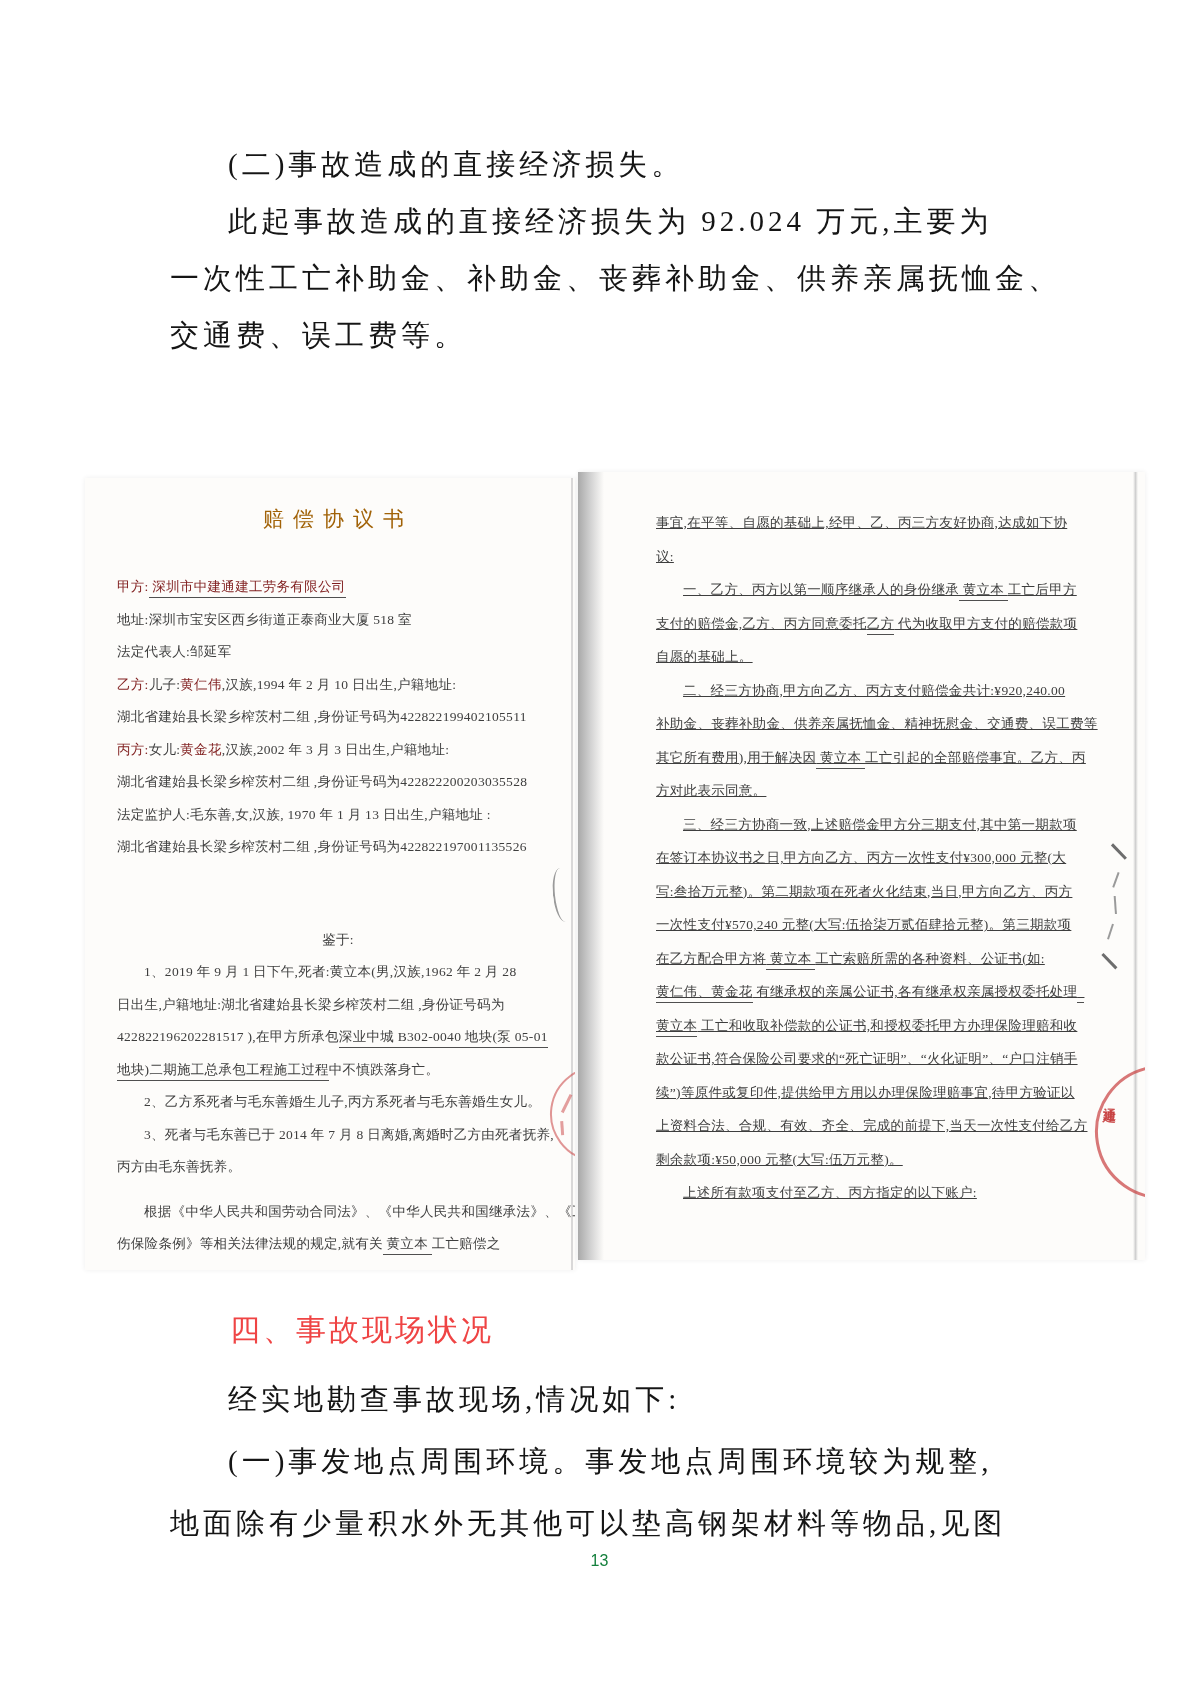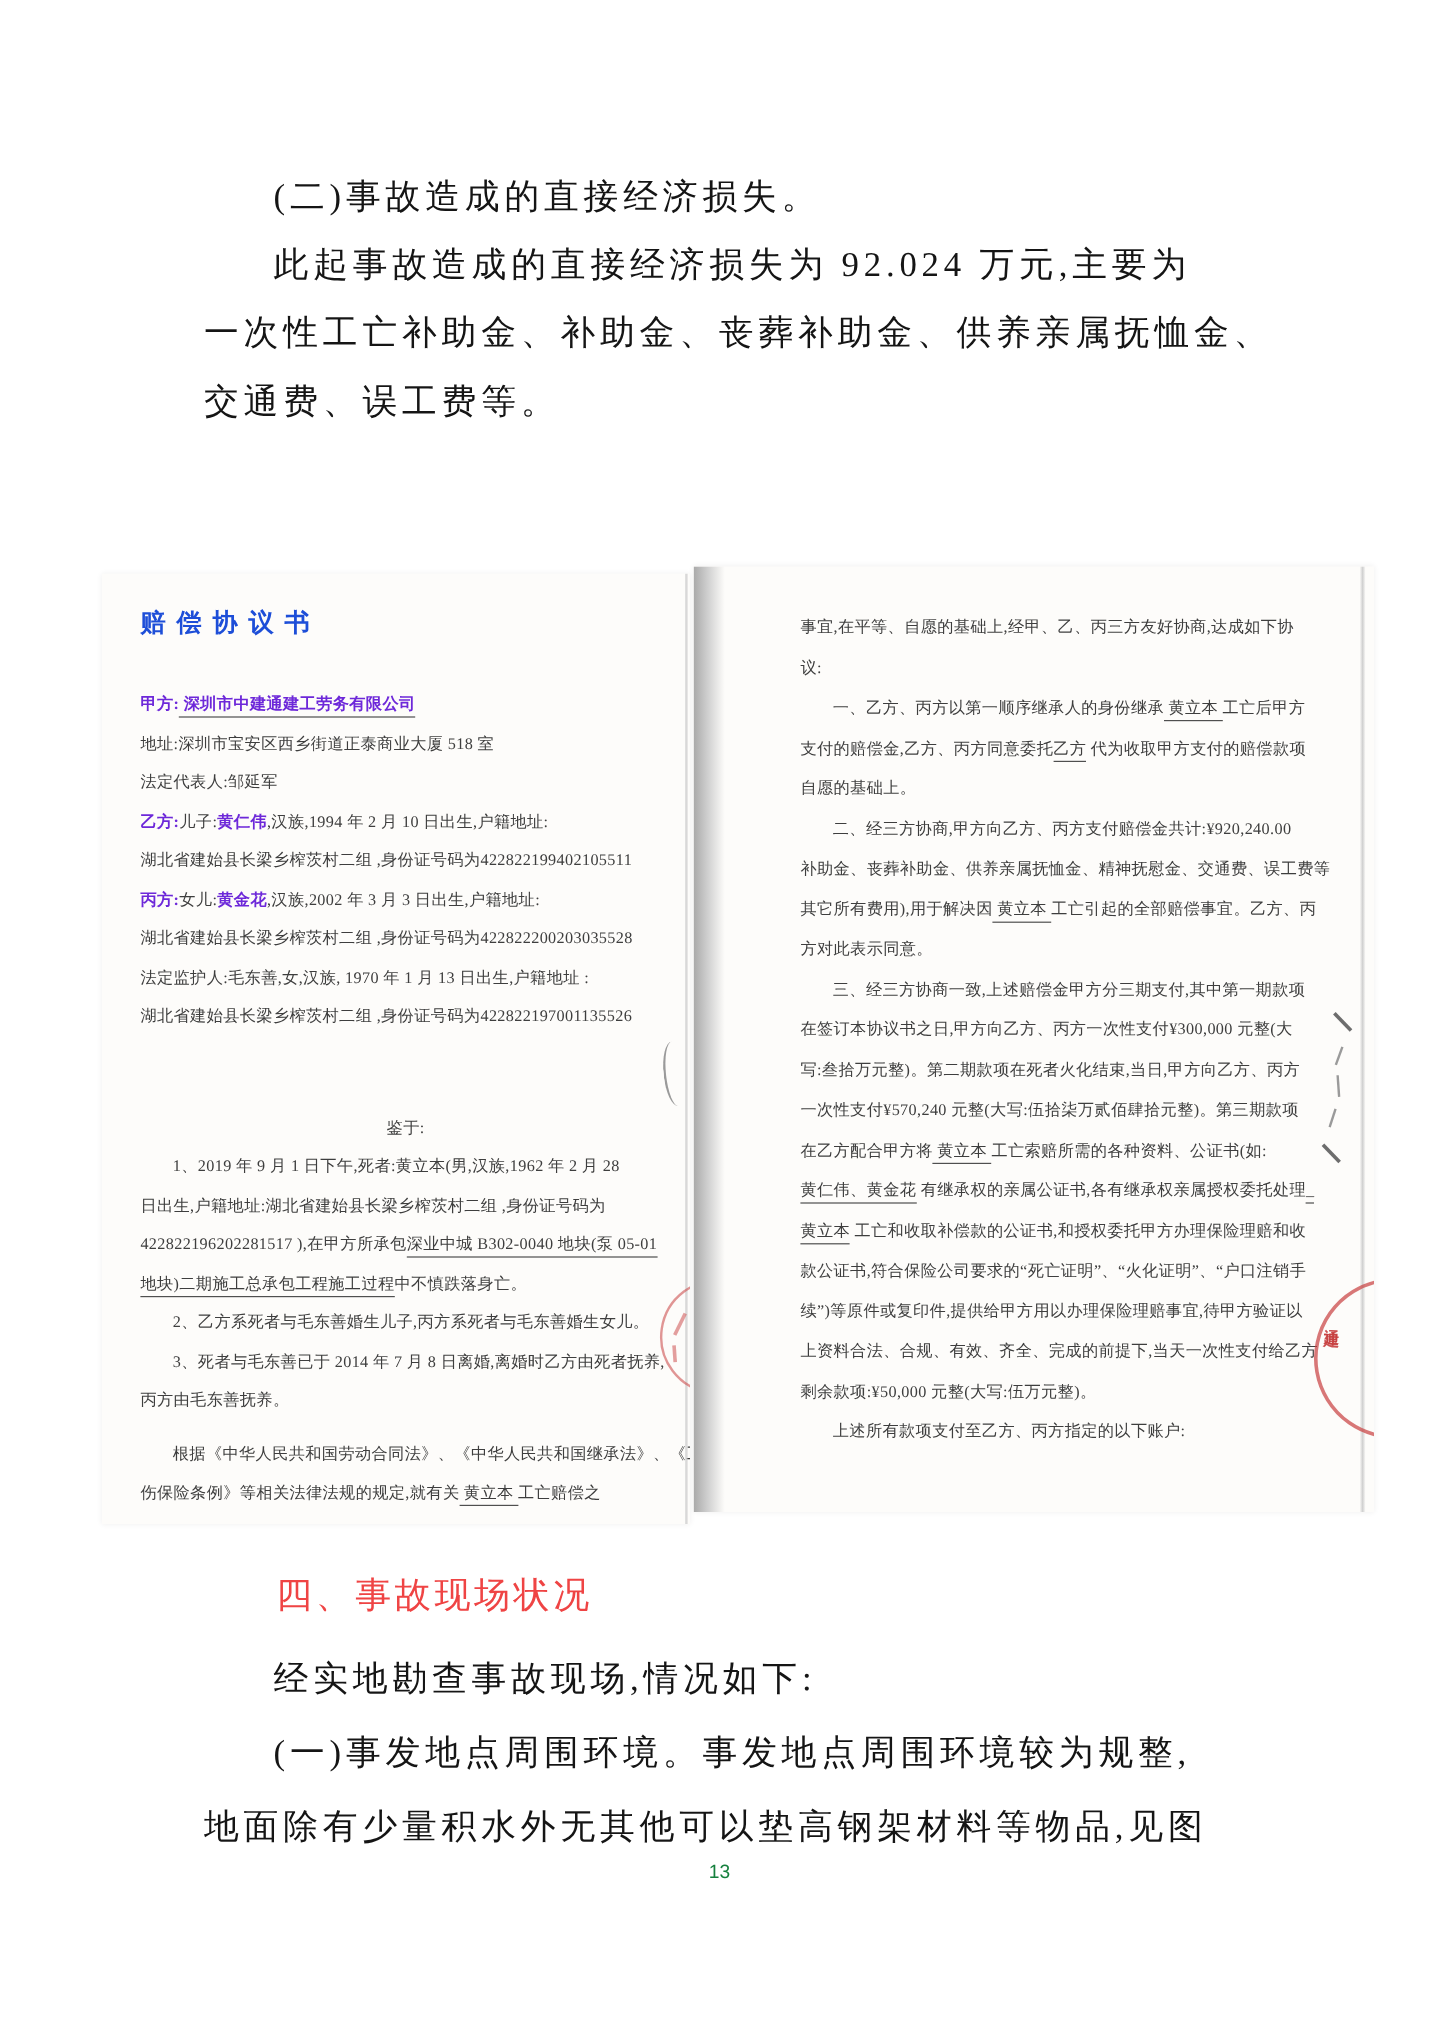--- a/index.html
+++ b/index.html
@@ -17,25 +17,25 @@
 
   .page-num{position:absolute;top:1552px;left:0;width:100%;text-align:center;
         font-family:Liberation Sans, sans-serif;font-size:16px;color:#15803d;}
 
   
   .scan{position:absolute;background:#fdfcfa;overflow:hidden;box-shadow:0 0 5px rgba(0,0,0,0.07);}
   #scan-left{left:85px;top:478px;width:490px;height:792px;}
   #scan-right{left:578px;top:472px;width:567px;height:788px;}
   .scan-text{position:absolute;color:#3e3e3e;font-size:13.5px;letter-spacing:0.3px;}
   #scan-left .scan-text{left:32px;top:26px;width:442px;line-height:32.5px;}
-  #scan-right .scan-text{left:89px;top:34px;width:440px;line-height:33.5px;}
-  .doc-title{font-size:21px;letter-spacing:9px;color:#1d4ed8;font-weight:700;
+  #scan-right .scan-text{left:78px;top:34px;width:440px;line-height:33.5px;text-decoration:underline;}
+  .doc-title{text-align:center;font-size:21px;letter-spacing:9px;color:#a16207;font-weight:400;
         line-height:30px;margin-bottom:37px;}
   .u{border-bottom:1px solid #4f4f4f;padding-bottom:3px;}
-  .b{font-weight:bold;color:#6d28d9;}
+  .b{font-weight:normal;color:#7f1d1d;}
 
   .spine{position:absolute;left:0;top:0;bottom:0;width:26px;
         background:linear-gradient(to right,#a9a9a9 0%,#cfcfcf 45%,rgba(235,235,235,0) 100%);}
   .edge-line{position:absolute;top:0;bottom:0;left:555px;width:5px;
         background:linear-gradient(to right,rgba(210,210,210,0),#d0d0d0 50%,rgba(225,225,225,0));}
   .vline{position:absolute;top:0;bottom:0;left:486px;width:2px;background:#c9c9c9;opacity:.7;}
 
   
   .seal{position:absolute;border-radius:50%;border:3px solid rgba(199,62,62,0.7);}
   .seal-big{left:517px;top:593px;width:128px;height:128px;transform:rotate(-10deg);}

